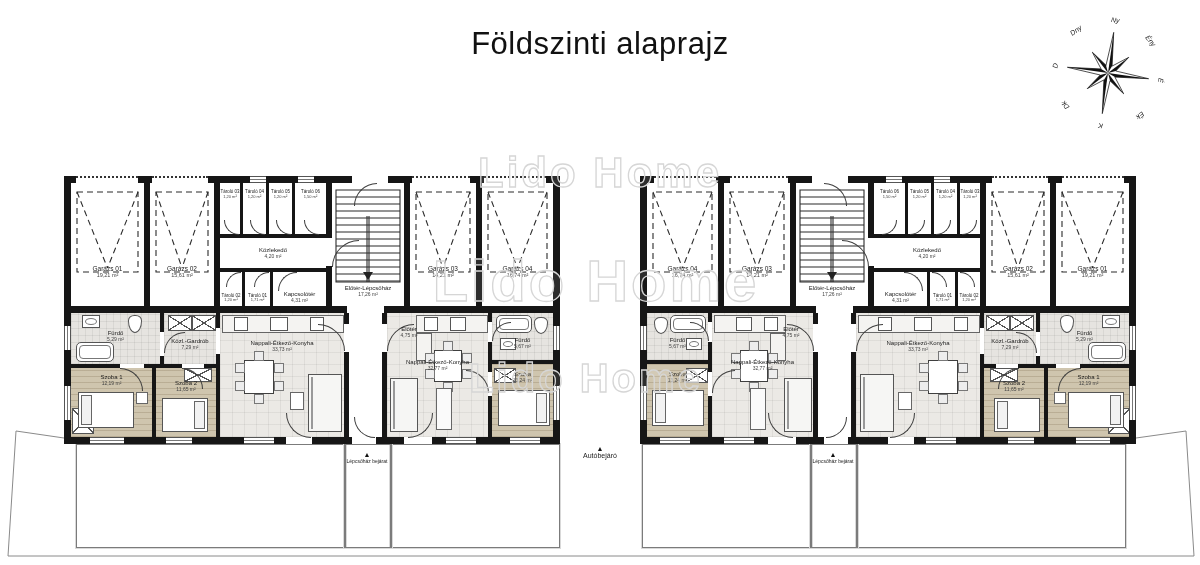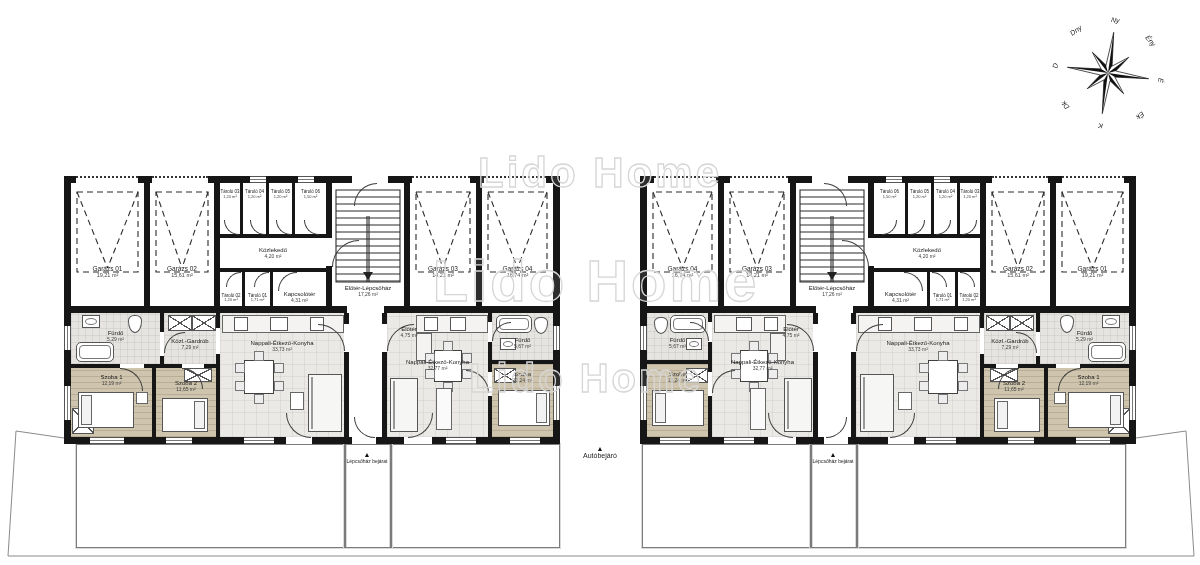--- a/index.html
+++ b/index.html
@@ -62,20 +62,21 @@
   .yard{position:absolute;border:1px solid #7b7b7b;box-shadow:0 0 0 1px #d9d9d9;z-index:1;}
   .sitelabel{position:absolute;z-index:2;text-align:center;color:#222;}
   .sitelabel .tri{font-size:7px;line-height:6px;color:#111;}
   .sitesvg{position:absolute;left:0;top:0;z-index:1;}
   .compass{position:absolute;z-index:2;}
 </style>
 </head>
 <body>
 
 <div class="page">
+  <div class="title">Földszinti alaprajz</div>
   <div id="compass" class="compass" style="left: 1043px; top: 13px; width: 130px; height: 120px;"><svg width="130" height="120" viewBox="0 0 130 120">
         <polygon points="70.7060971393627,19.399009181595616 69.06030690368563,53.106966716467795 85.76452326122961,44.352809398046745 72.74518112302486,57.99695996756447 105.60099081840438,65.70609713936268 71.8930332835322,64.06030690368563 80.64719060195326,80.76452326122961 67.00304003243554,67.74518112302486 59.29390286063732,100.60099081840438 60.939693096314365,66.8930332835322 44.23547673877039,75.64719060195326 57.254818876975136,62.00304003243553 24.399009181595616,54.29390286063732 58.106966716467795,55.93969309631437 49.352809398046745,39.23547673877039 62.996959967564464,52.254818876975136" fill="#fff" stroke="#222" stroke-width="0.8"></polygon>
         <polygon points="70.7060971393627,19.399009181595616 65,60 69.06030690368563,53.106966716467795" fill="#111"></polygon>
         <polygon points="85.76452326122961,44.352809398046745 65,60 72.74518112302486,57.99695996756447" fill="#111"></polygon>
         <polygon points="105.60099081840438,65.70609713936268 65,60 71.8930332835322,64.06030690368563" fill="#111"></polygon>
         <polygon points="80.64719060195326,80.76452326122961 65,60 67.00304003243554,67.74518112302486" fill="#111"></polygon>
         <polygon points="59.29390286063732,100.60099081840438 65,60 60.939693096314365,66.8930332835322" fill="#111"></polygon>
         <polygon points="44.23547673877039,75.64719060195326 65,60 57.254818876975136,62.00304003243553" fill="#111"></polygon>
         <polygon points="24.399009181595616,54.29390286063732 65,60 58.106966716467795,55.93969309631437" fill="#111"></polygon>
         <polygon points="49.352809398046745,39.23547673877039 65,60 62.996959967564464,52.254818876975136" fill="#111"></polygon>

